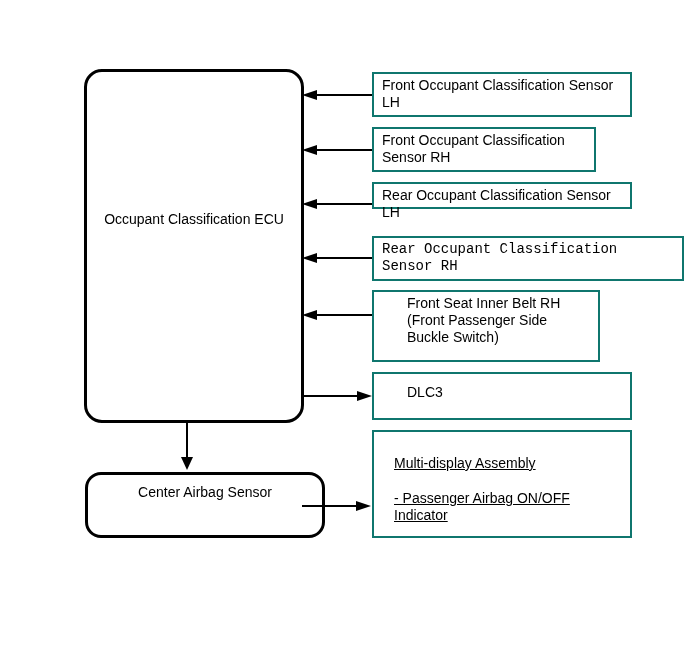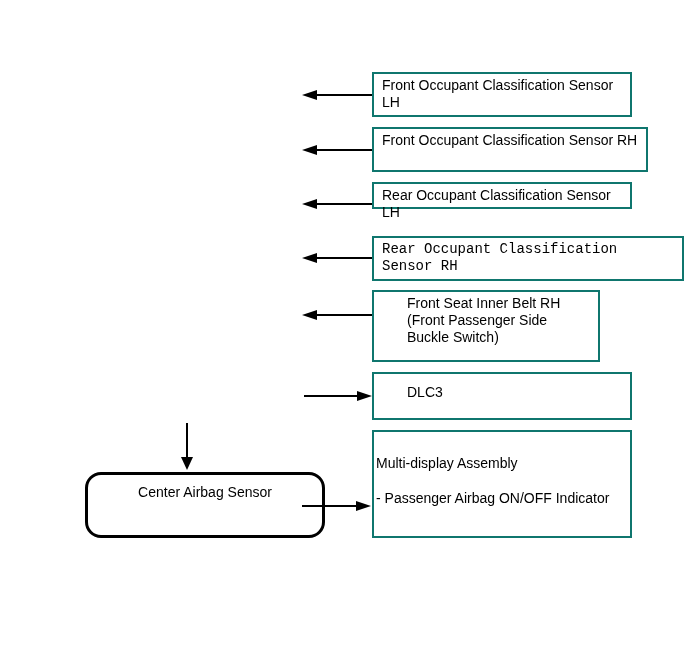--- a/index.html
+++ b/index.html
@@ -27,21 +27,21 @@
     text-align: center;
   }
 
   
   .rect-box {
     border: 2px solid #0f766e;
     background: #ffffff;
     padding: 3px 8px 0 8px;
   }
   .rect-box.indent   { padding-left: 33px; }
-  .rect-box.indent2  { padding-left: 2px; }
+  .rect-box.indent2  { padding-left: 20px; text-decoration: underline; }
   .rect-box.pad-top  { padding-top: 10px; }
 
   .multi-line1 { display: block; margin-top: 20px; }
   .multi-line2 { display: block; margin-top: 18px; }
 
   
   .h-line { height: 2px; background: #000000; }
   .v-line { width: 2px; background: #000000; }
   .head-left {
     width: 0; height: 0;
@@ -60,30 +60,33 @@
     border-left: 6px solid transparent;
     border-right: 6px solid transparent;
     border-top: 13px solid #000000;
   }
 </style>
 </head>
 <body>
 
 <div id="canvas">
 
+  <div class="abs round-box" style="left:84px; top:69px; width:220px; height:354px;">
+    <span class="round-label" style="top:139px;">Occupant Classification ECU</span>
+  </div>
 
   <div class="abs round-box" style="left:85px; top:472px; width:240px; height:66px; border-radius:16px;">
     <span class="round-label" style="top:9px;">Center Airbag Sensor</span>
   </div>
 
   <div class="abs rect-box" style="left:372px; top:72px; width:260px; height:45px;">
     <span>Front Occupant Classification Sensor LH</span>
   </div>
 
-  <div class="abs rect-box" style="left:372px; top:127px; width:276px; height:45px;">
+  <div class="abs rect-box" style="left:372px; top:127px; width:224px; height:45px;">
     <span>Front Occupant Classification Sensor RH</span>
   </div>
 
   <div class="abs rect-box" style="left:372px; top:182px; width:260px; height:27px;">
     <span>Rear Occupant Classification Sensor LH</span>
   </div>
 
   <div class="abs rect-box" style="left:372px; top:236px; width:312px; height:45px;font-family:Liberation Mono, monospace;">
     <span>Rear Occupant Classification Sensor RH</span>
   </div>

